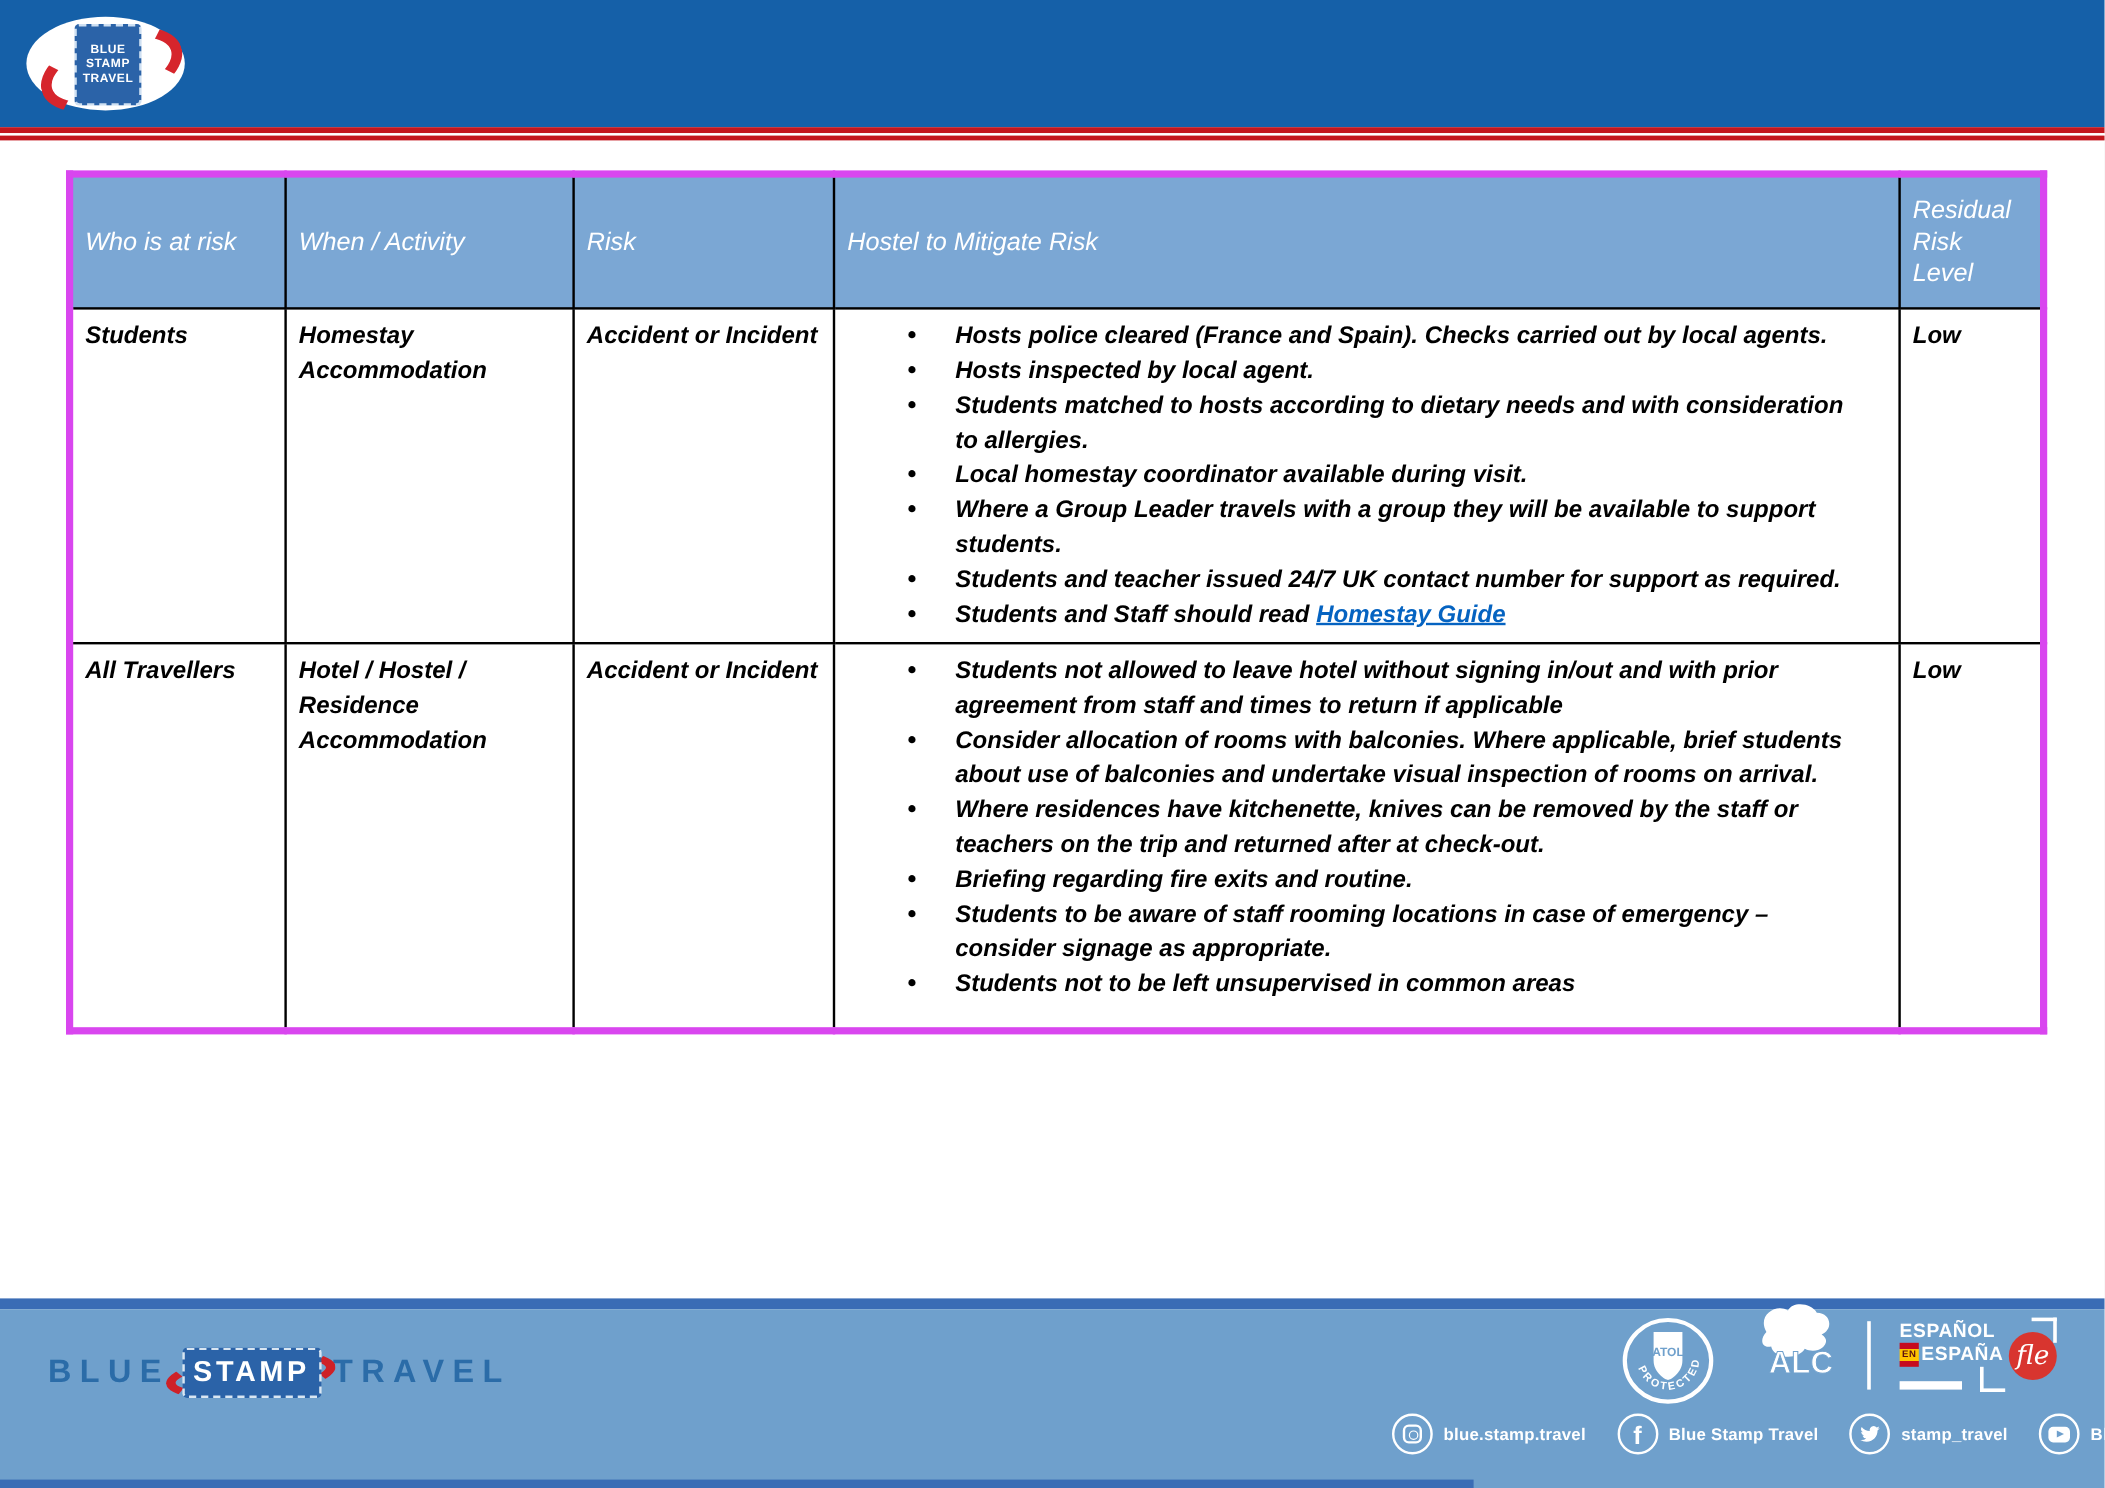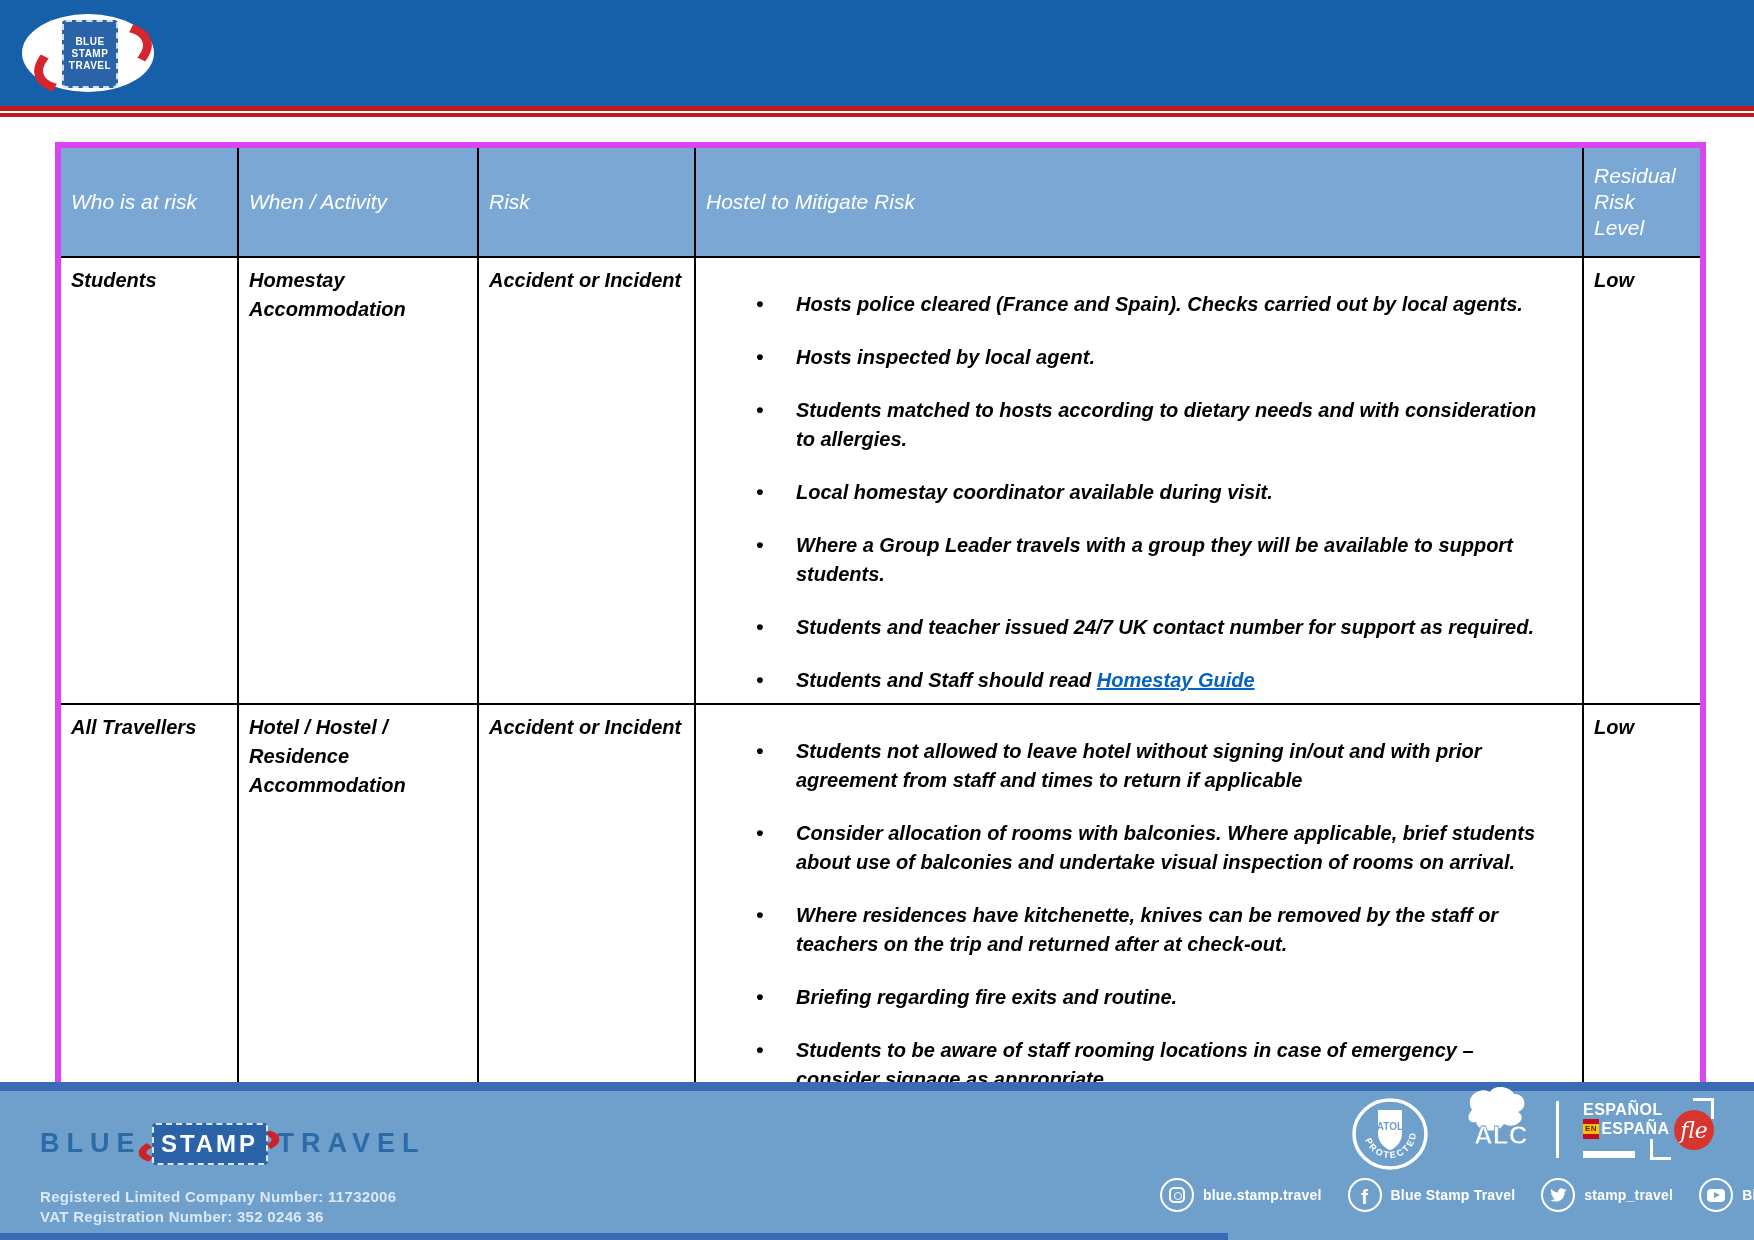--- a/index.html
+++ b/index.html
@@ -32,21 +32,21 @@
     text-align:left; padding:6px 10px; height:96px; vertical-align:middle; line-height:26px;
   }
   .risk-table td {
     color:#000; font-style:italic; font-weight:700; font-size:20px; line-height:29px;
     padding:8px 10px;
   }
   tr.row-1 { height:223px; }
   tr.row-2 { height:323px; }
 
   ul.actions { margin:0; padding:0 24px 0 40px; list-style:none; }
-  ul.actions li { position:relative; padding-left:50px;margin-top:24px; }
+  ul.actions li { position:relative; padding-left:50px; }
   ul.actions li::before { content:"\2022"; position:absolute; left:10px; top:-1px; font-size:21px; }
   .doc-link { color:#0563C1; text-decoration:underline; font-style:italic; font-weight:700; cursor:pointer; }
 
   
   .footer-strip-top    { position:absolute; left:0; top:1082px; width:1754px; height:9px; background:#3A6CB5; }
   .footer-body         { position:absolute; left:0; top:1091px; width:1754px; height:149px; background:#6FA0CC; }
   .footer-strip-bottom { position:absolute; left:0; top:1233px; width:1228px; height:7px; background:#3A6CB5; z-index:3; }
 
   .wordmark { position:absolute; left:40px; top:1120px; height:46px; display:flex; align-items:center; z-index:2; }
   .wm-word { font-size:27px; font-weight:700; letter-spacing:7px; color:#2B6CA8; }
@@ -185,24 +185,20 @@
 
   <div class="wordmark">
     <span class="wm-word">BLUE</span>
     <span class="wm-stamp-wrap">
       <span class="wm-ellipse"></span>
       <span class="wm-rect">STAMP</span>
     </span>
     <span class="wm-word">TRAVEL</span>
   </div>
 
-  <div class="company-text">
-    <div>Registered Limited Company Number: 11732006</div>
-    <div>VAT Registration Number:  352 0246 36</div>
-  </div>
 
 
   <div class="atol">
     <svg width="80" height="76" viewBox="0 0 80 76">
       <ellipse cx="40" cy="38" rx="36" ry="34" fill="none" stroke="#ffffff" stroke-width="3.5"></ellipse>
       <path d="M28 14 h24 v24 c0 10 -10 16 -12 16 c-2 0 -12 -6 -12 -16 Z" fill="#ffffff"></path>
       <text x="40" y="34" text-anchor="middle" font-size="10" font-weight="bold" fill="#6FA0CC" font-family="Liberation Sans, sans-serif">ATOL</text>
       <defs>
           <path id="atol-arc" d="M14 36 a26 26 0 0 0 52 0"></path>
         </defs>

